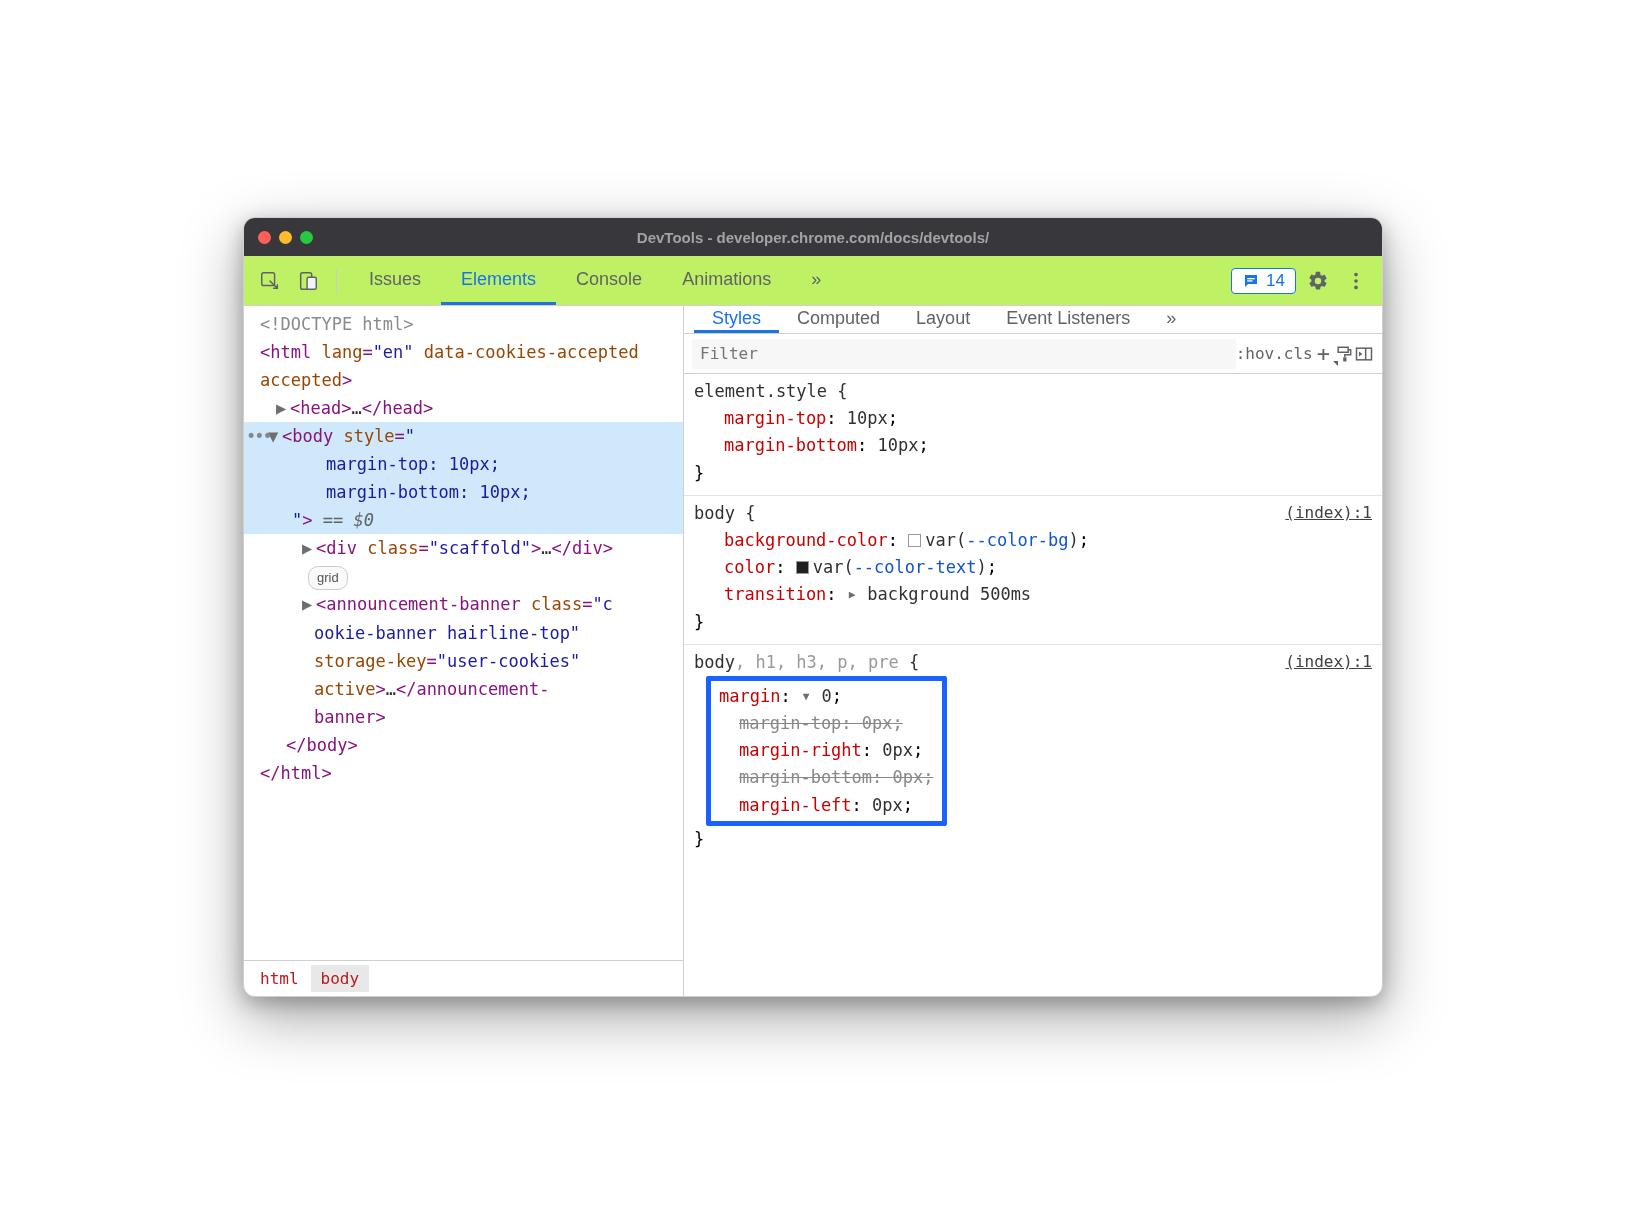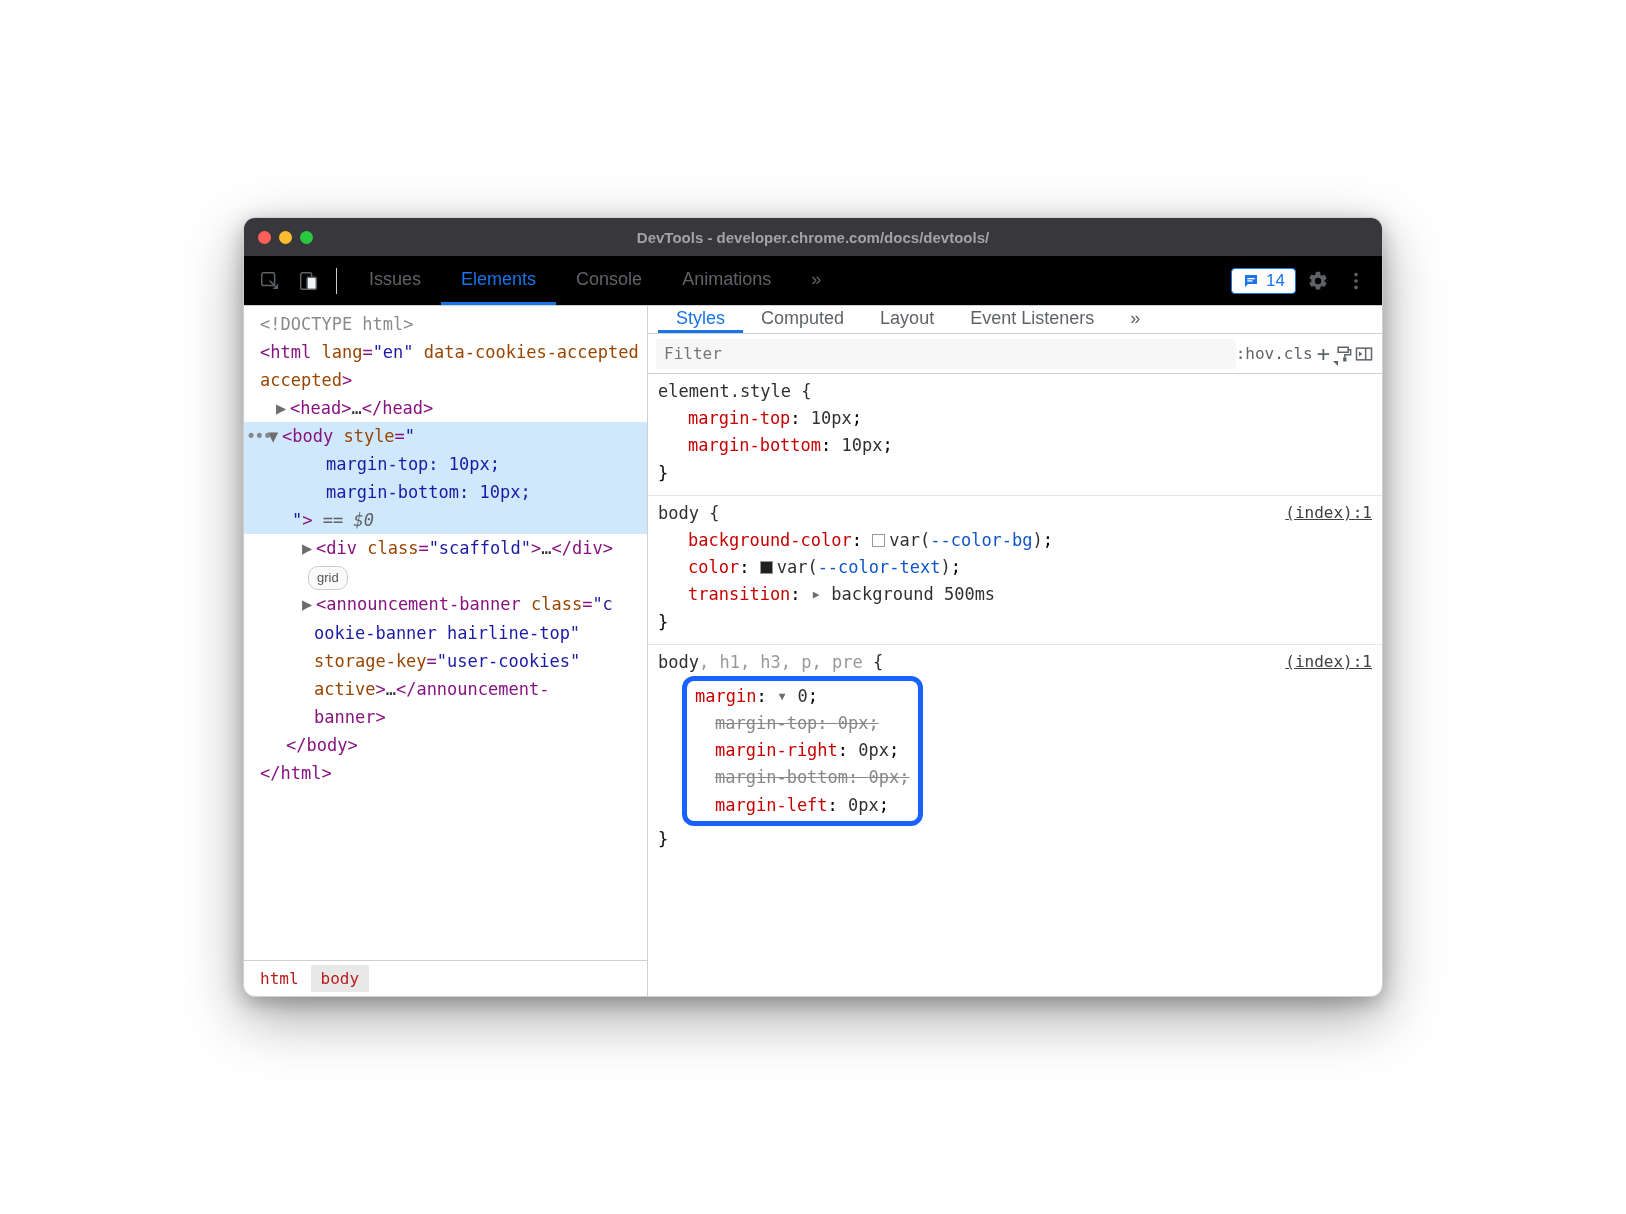--- a/index.html
+++ b/index.html
@@ -34,21 +34,21 @@
   .yellow { background: #febc2e; }
   .green { background: #28c840; }
   .title {
     position: absolute; left: 0; right: 0; text-align: center;
     color: #a3a3a3; font-size: 15px; font-weight: 600;
     pointer-events: none;
   }
   
   .toolbar {
     height: 50px;
-    background: #000000;
+    background: #bef264;
     border-bottom: 1px solid #d0d0d0;
     display: flex;
     align-items: center;
     padding: 0 10px;
     gap: 6px;
   }
   .tb-icon {
     width: 32px; height: 32px;
     display: flex; align-items: center; justify-content: center;
     color: #5f6368; border-radius: 4px;
@@ -66,21 +66,21 @@
   .badge-count {
     display: flex; align-items: center; gap: 6px;
     border: 1px solid #1a73e8; border-radius: 4px;
     padding: 2px 10px; color: #1a73e8; font-size: 17px;
     background: #fff;
   }
   .badge-count svg { width: 18px; height: 18px; }
   
   .split { display: flex; height: 690px; }
   .left {
-    width: 404px;
+    width: 440px;
     border-right: 1px solid #d0d0d0;
     display: flex; flex-direction: column;
     font-family: Menlo, Consolas, monospace;
     font-size: 17px;
     overflow: hidden;
   }
   .dom {
     flex: 1; overflow: auto; padding: 4px 0 4px 8px;
     line-height: 1.65; color: #303030;
     white-space: nowrap;
@@ -173,22 +173,22 @@
   .curve::after {
     content: "∿"; color: #fff; position: absolute; left: 2px; top: -3px;
     font-size: 14px;
   }
   .small-tri {
     display: inline-block; transform: scale(0.65); color: #6e6e6e;
   }
   .varlink { color: #1155cc; }
   .hl-box {
     border: 5px solid #1a62ff;
-    border-radius: 12px;
-    margin-left: 24px;
+    border-radius: 2px;
+    margin-left: 12px;
     padding: 2px 8px;
     display: inline-block;
   }
   .plus-add { position: relative; }
   .plus-add::after {
     content: ""; position: absolute; right: -4px; bottom: 0;
     width: 0; height: 0; border-left: 5px solid transparent;
     border-top: 5px solid #5f6368;
   }
 </style>

